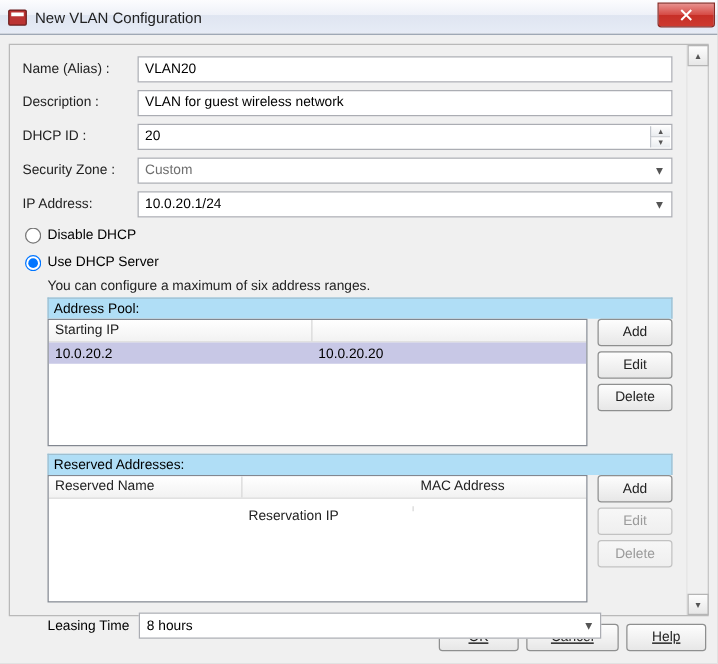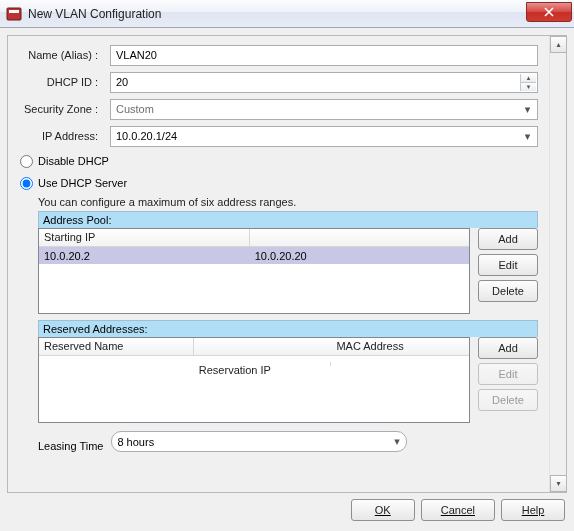--- a/index.html
+++ b/index.html
@@ -72,22 +72,21 @@
 
   .form-row {
     display: flex;
     align-items: center;
     margin-bottom: 5px;
     height: 22px;
   }
   .form-row label {
     width: 92px;
     color: #222;
-    padding-right: 12px;
-    text-align: right;
+    padding-right: 0;
   }
   .text-input, .dropdown, .spinner {
     flex: 1;
     height: 21px;
     border: 1px solid #abadb3;
     background: #fff;
     padding: 0 5px;
     font-family: inherit;
     font-size: 11px;
     outline: none;
@@ -129,21 +128,21 @@
     border: 1px solid #9fbfd0;
     border-bottom: none;
   }
   .section-body {
     display:flex;
   }
   .listarea {
     flex:1;
     background:#fff;
     border:1px solid #828790;
-    height: 86px;
+    height: 102px;
     overflow:hidden;
   }
   .list-header {
     display:flex;
     background: linear-gradient(to bottom,#ffffff,#f2f2f2);
     border-bottom: 1px solid #d7d7d7;
     height:18px;
   }
   .list-header .col {
     padding: 2px 5px; border-right:1px solid #d7d7d7; color:#222;
@@ -172,24 +171,24 @@
     border-radius: 3px;
     text-align:center;
     display:flex; align-items:center; justify-content:center;
     font-size:11px; color:#222;
     padding: 0 19px;
     cursor: default;
   }
   .btn.disabled { color:#9a9a9a; border-color:#c2c2c2; background:linear-gradient(to bottom,#f7f7f7,#efefef); }
 
   .leasing-row {
-    display:flex; align-items:flex-end; margin: 8px 0 0 20px;
+    display:flex; align-items:center; margin: 8px 0 0 20px;
   }
   .leasing-row label { margin-right: 8px; }
-  .leasing-row .dropdown { width: 296px; flex:none; position:relative;border-radius:10px;}
+  .leasing-row .dropdown { width: 370px; flex:none; position:relative;}
 
   .footer {
     display:flex; justify-content:flex-end; gap:6px;
     padding: 6px 2px 0 0;
     text-decoration: underline;
   }
   .footer .btn { min-width:64px; }
 </style>
 </head>
 <body>
@@ -217,20 +216,24 @@
       <div class="scroll-btn">▾</div>
     </div>
 
     <div style="margin-right:18px;">
 
       <div class="form-row">
         <label>Name (Alias) :</label>
         <input class="text-input" value="VLAN20" style="">
       </div>
       <div class="form-row">
+        <label>Description :</label>
+        <input class="text-input" value="VLAN for guest wireless network" style="">
+      </div>
+      <div class="form-row">
         <label>DHCP ID :</label>
         <div class="spinner">
           <span>20</span>
           <div class="spin-btns">
             <div class="spin-up">▴</div>
             <div class="spin-down">▾</div>
           </div>
         </div>
       </div>
       <div class="form-row">

